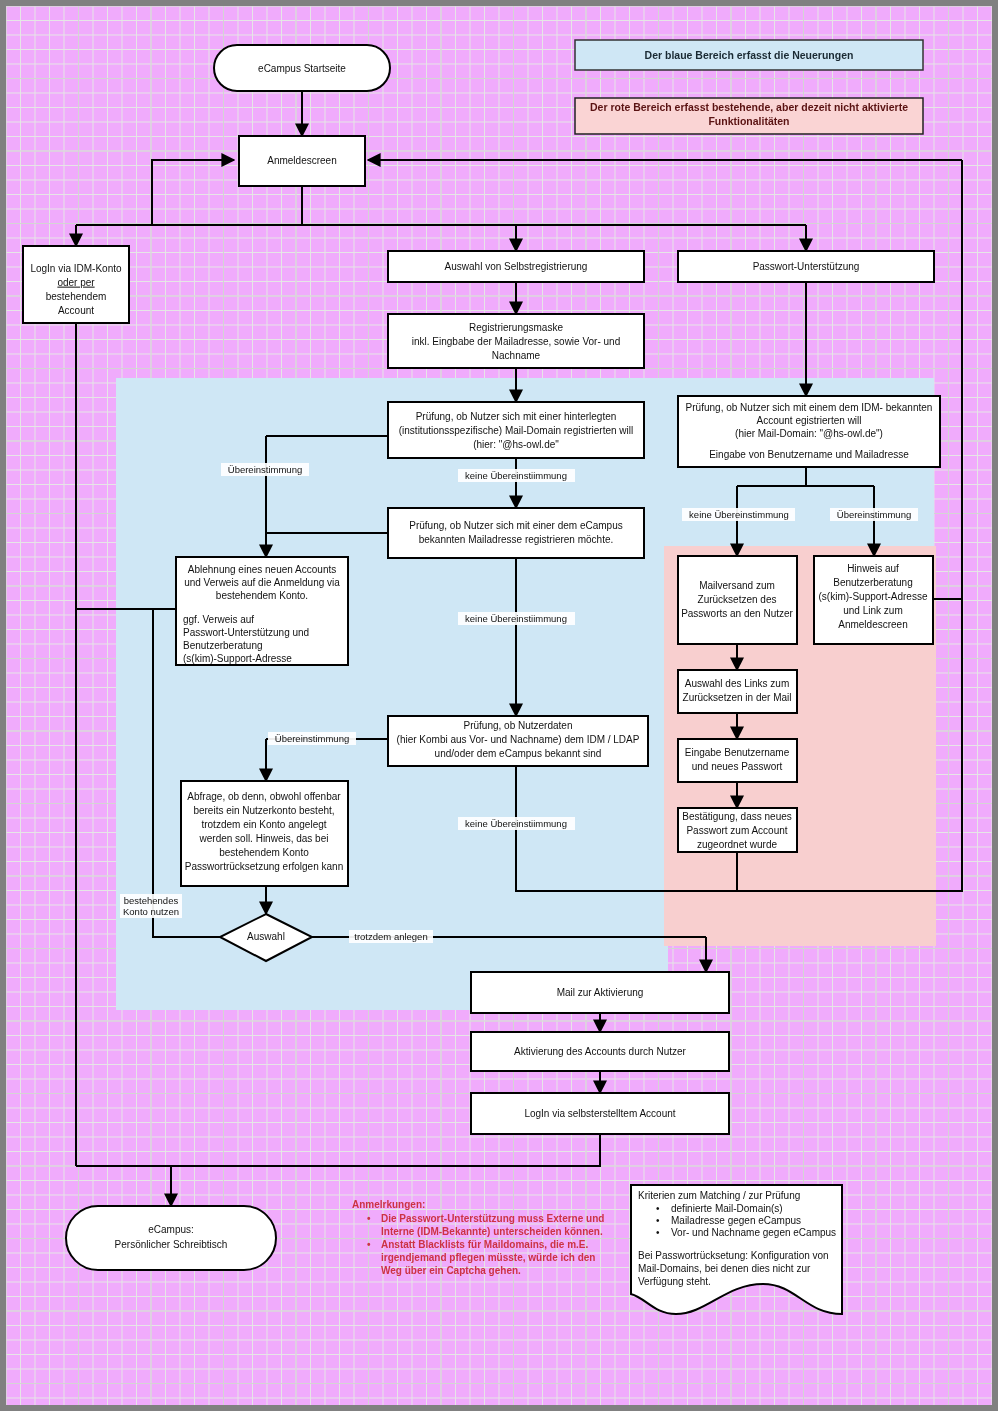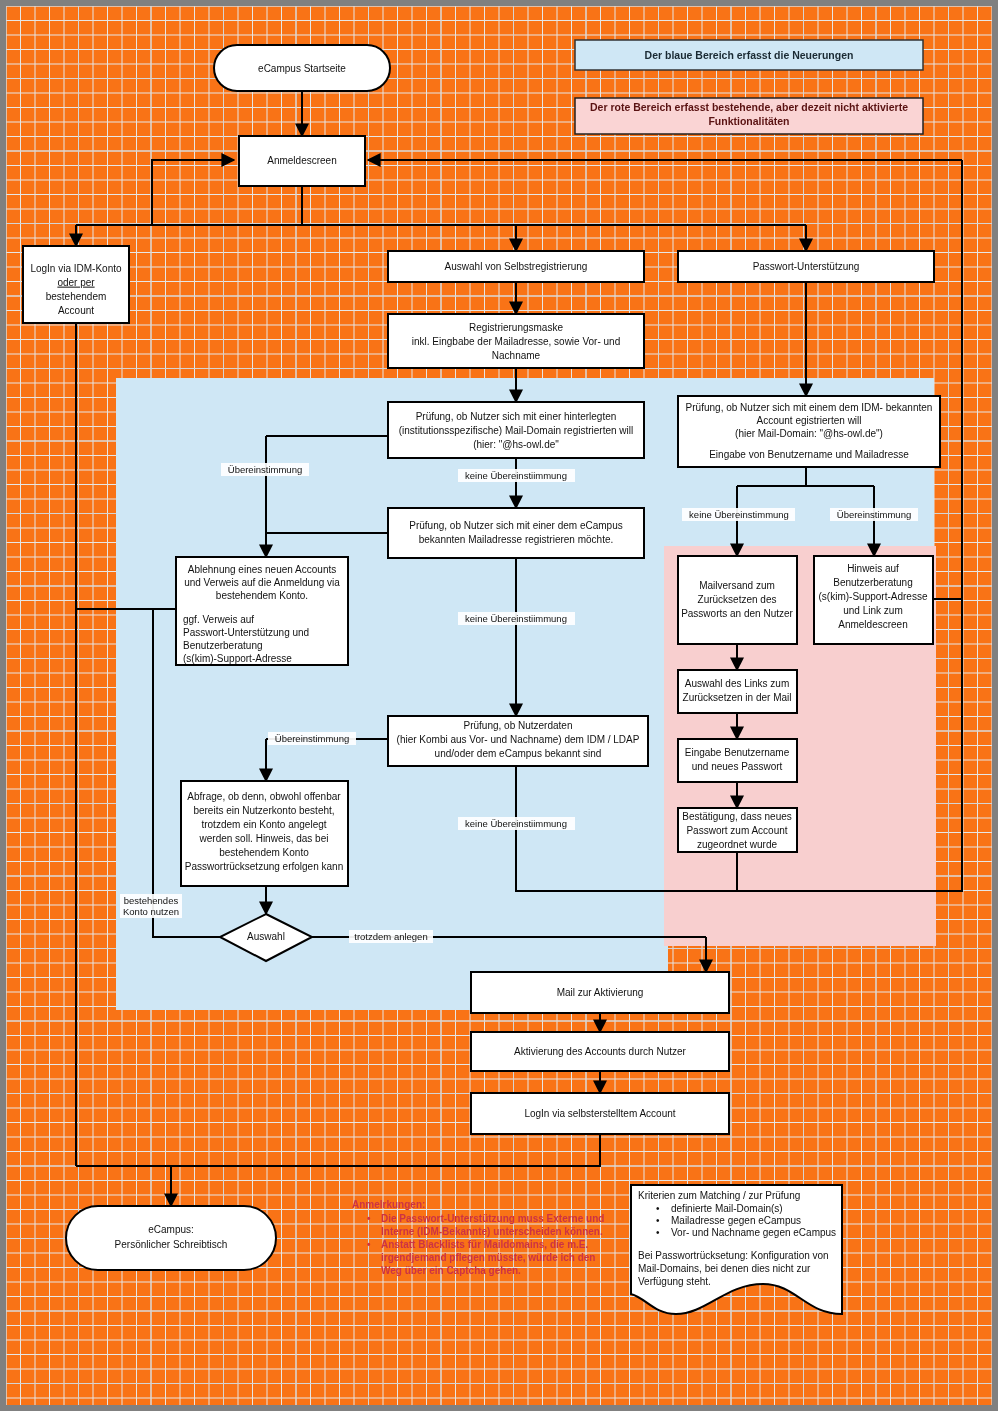--- a/index.html
+++ b/index.html
@@ -1,17 +1,17 @@
 <!DOCTYPE html>
 <html><head>
 <meta charset="utf-8">
 <style>
   html,body{margin:0;padding:0;background:#808080;}
   body{font-family:"Liberation Sans",sans-serif;}
-  #canvas{position:relative;width:998px;height:1411px;background:#f97316;
+  #canvas{position:relative;width:998px;height:1411px;background:#f0abfc;
           box-sizing:border-box;border:6px solid #808080;overflow:hidden;}
   svg.layer{position:absolute;left:0;top:0;width:998px;height:1411px;}
   .gridline{stroke:#e6e6e6;stroke-width:1;}
   .gridline.major{stroke:#d4d4d4;}
   .edge{stroke:#000000;stroke-width:2;fill:none;}
   .nodebox{fill:#ffffff;stroke:#000000;stroke-width:2;}
   .nodedia{fill:#ffffff;stroke:#000000;stroke-width:2;}
   .region-blue{fill:#cfe7f5;stroke:none;}
   .region-red{fill:#f8cfcf;stroke:none;}
   .legend-blue{fill:#cfe7f5;stroke:#333333;stroke-width:1.5;}

